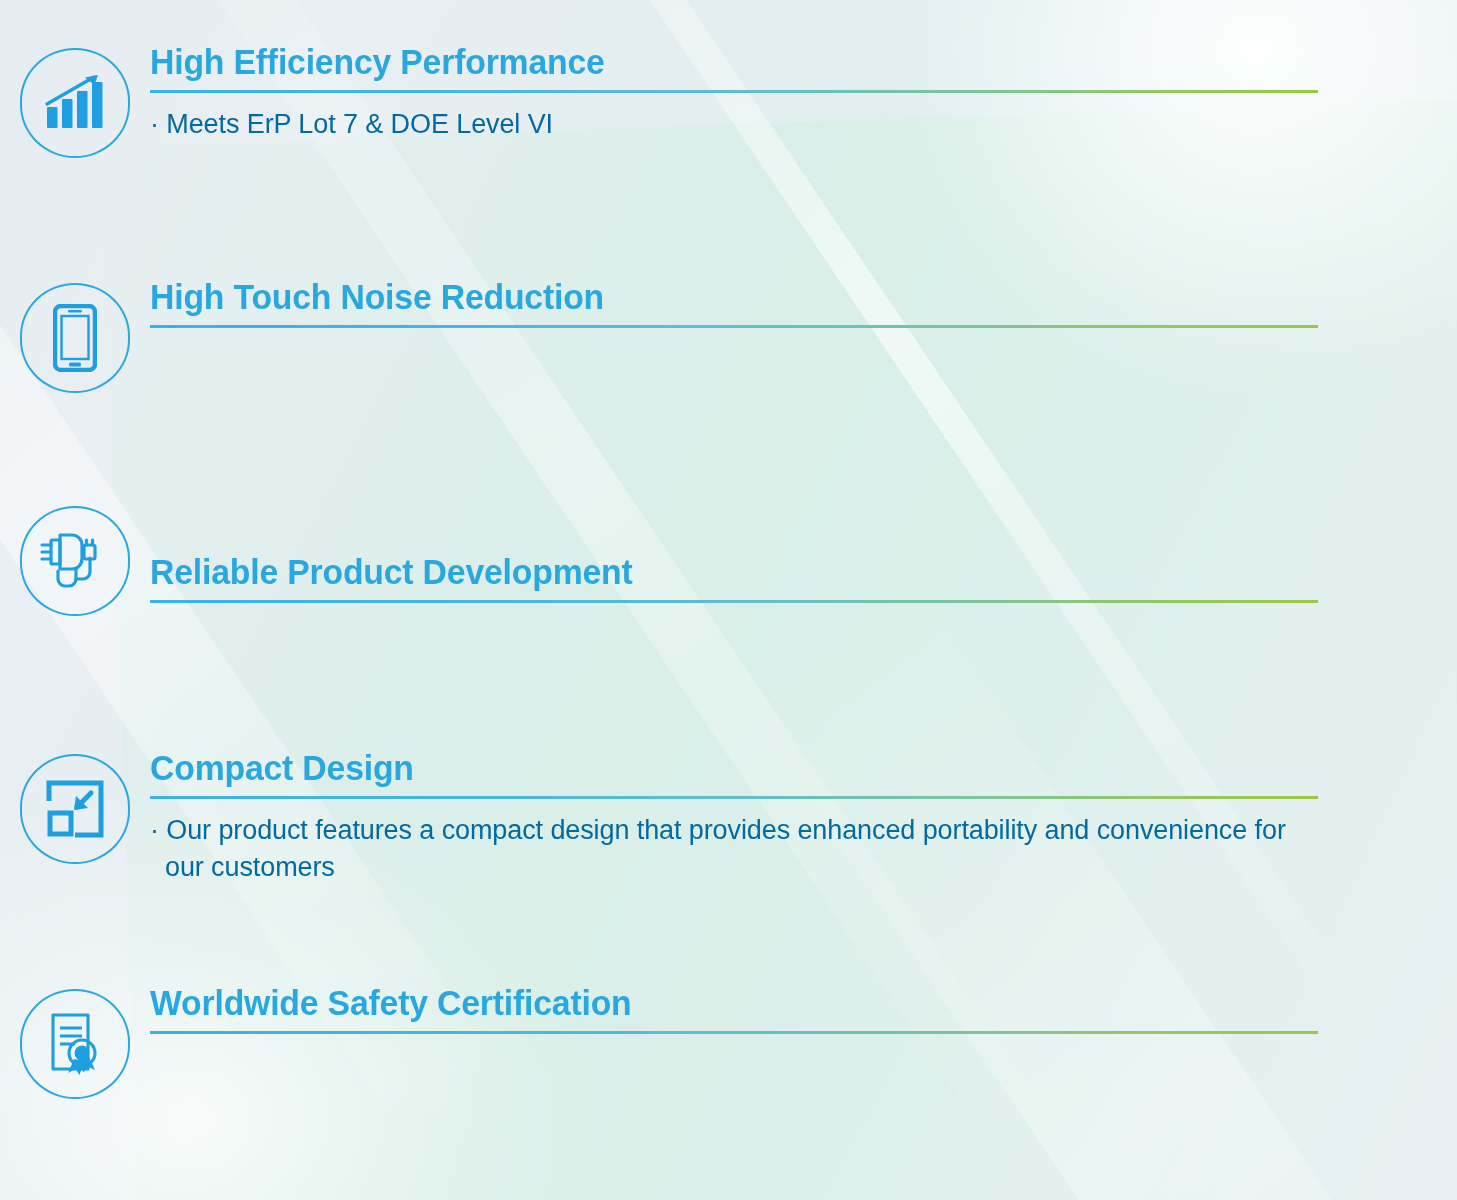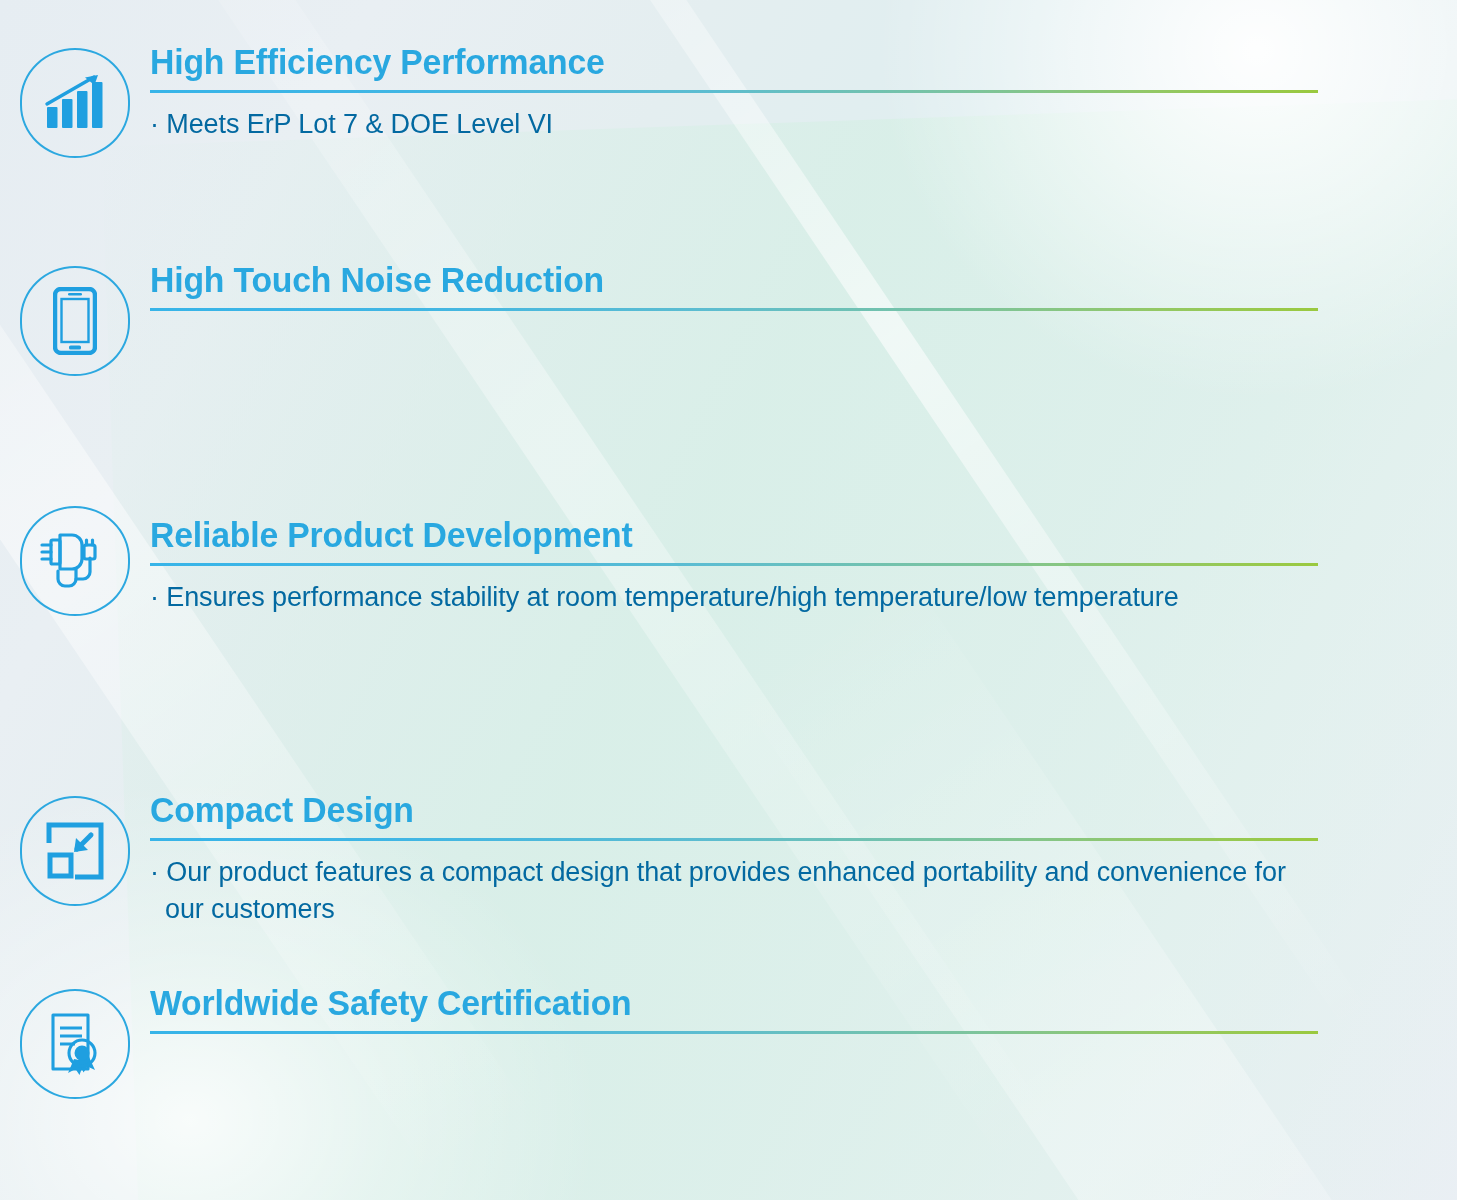--- a/index.html
+++ b/index.html
@@ -74,23 +74,23 @@
   }
 
   .feature-row {
     position: absolute;
     left: 0;
     width: 1457px;
     display: flex;
     align-items: flex-start;
   }
   #feature-row-0 { top: 42px; }
-  #feature-row-1 { top: 260px; }
+  #feature-row-1 { top: 277px; }
   #feature-row-2 { top: 500px; align-items: flex-end; }
-  #feature-row-3 { top: 748px; margin-top: 42px; }
+  #feature-row-3 { top: 748px; }
   #feature-row-4 { top: 983px; }
 
   .feature-icon-wrap {
     width: 150px;
     min-width: 150px;
     display: flex;
     justify-content: center;
     padding-top: 6px;
   }
   .feature-icon-circle {
@@ -232,21 +232,20 @@
               <path d="M48.5 17 v-5 M54.5 17 v-5"></path>
             </g>
           </svg>
         </span>
       </div>
     </div>
     <div class="feature-body">
       <div class="feature-title">Reliable Product Development</div>
       <div class="feature-divider"></div>
       <div class="feature-lines">
-        <div class="feature-line">· Ensures performance stability at room temperature/high temperature/low temperature</div>
       </div>
     </div>
   </div>
 
   <div class="feature-row" id="feature-row-3">
     <div class="feature-icon-wrap">
       <div class="feature-icon-circle">
         <span>
           <svg width="60" height="60" viewBox="0 0 60 60">
             <g fill="none" stroke="#1f9fe0" stroke-width="5">

